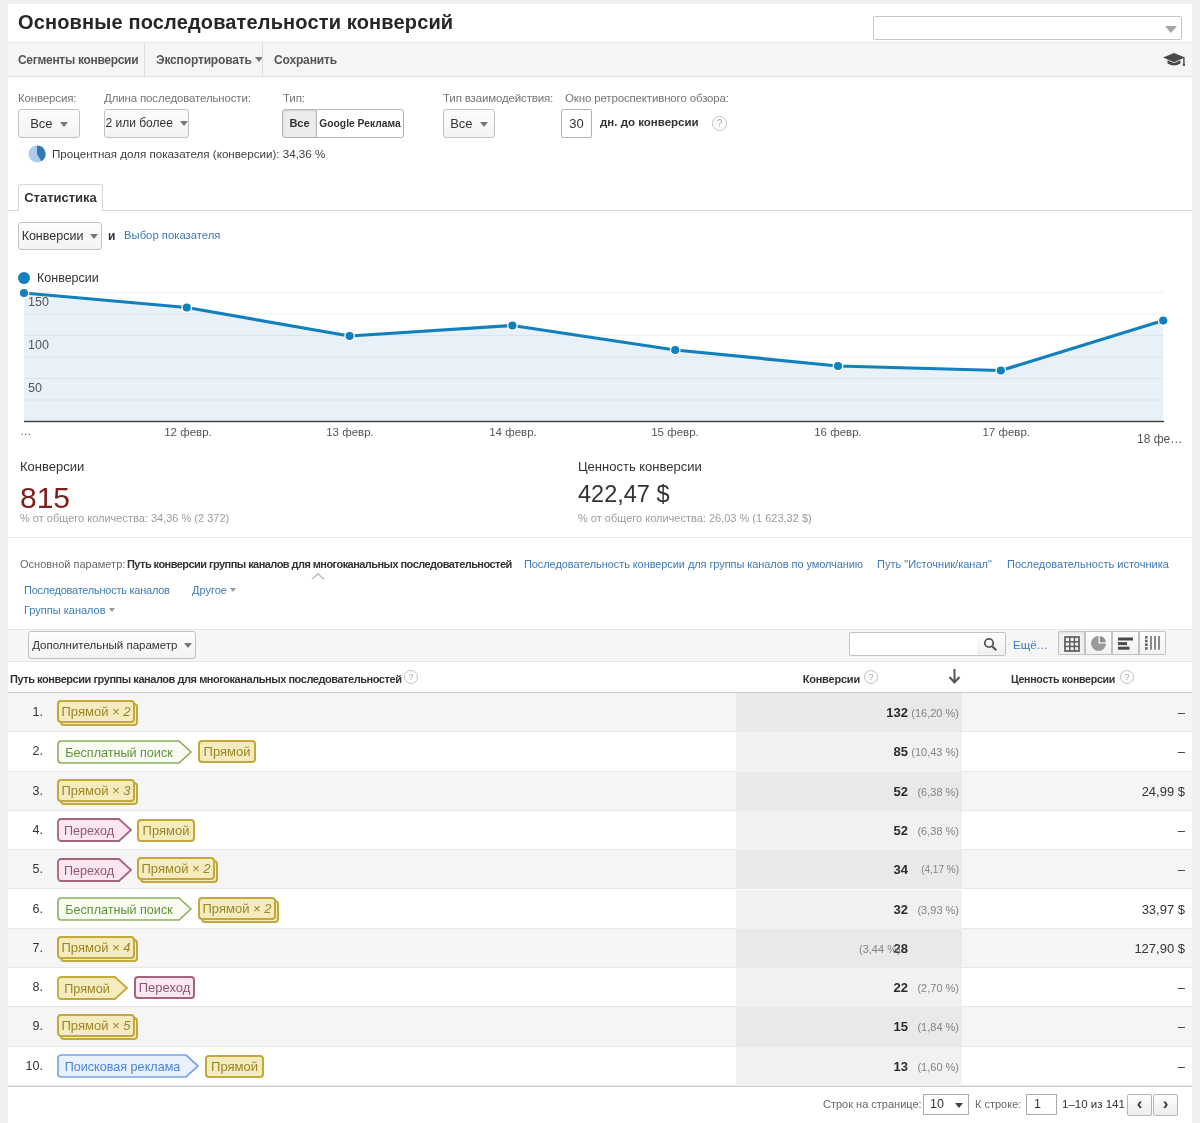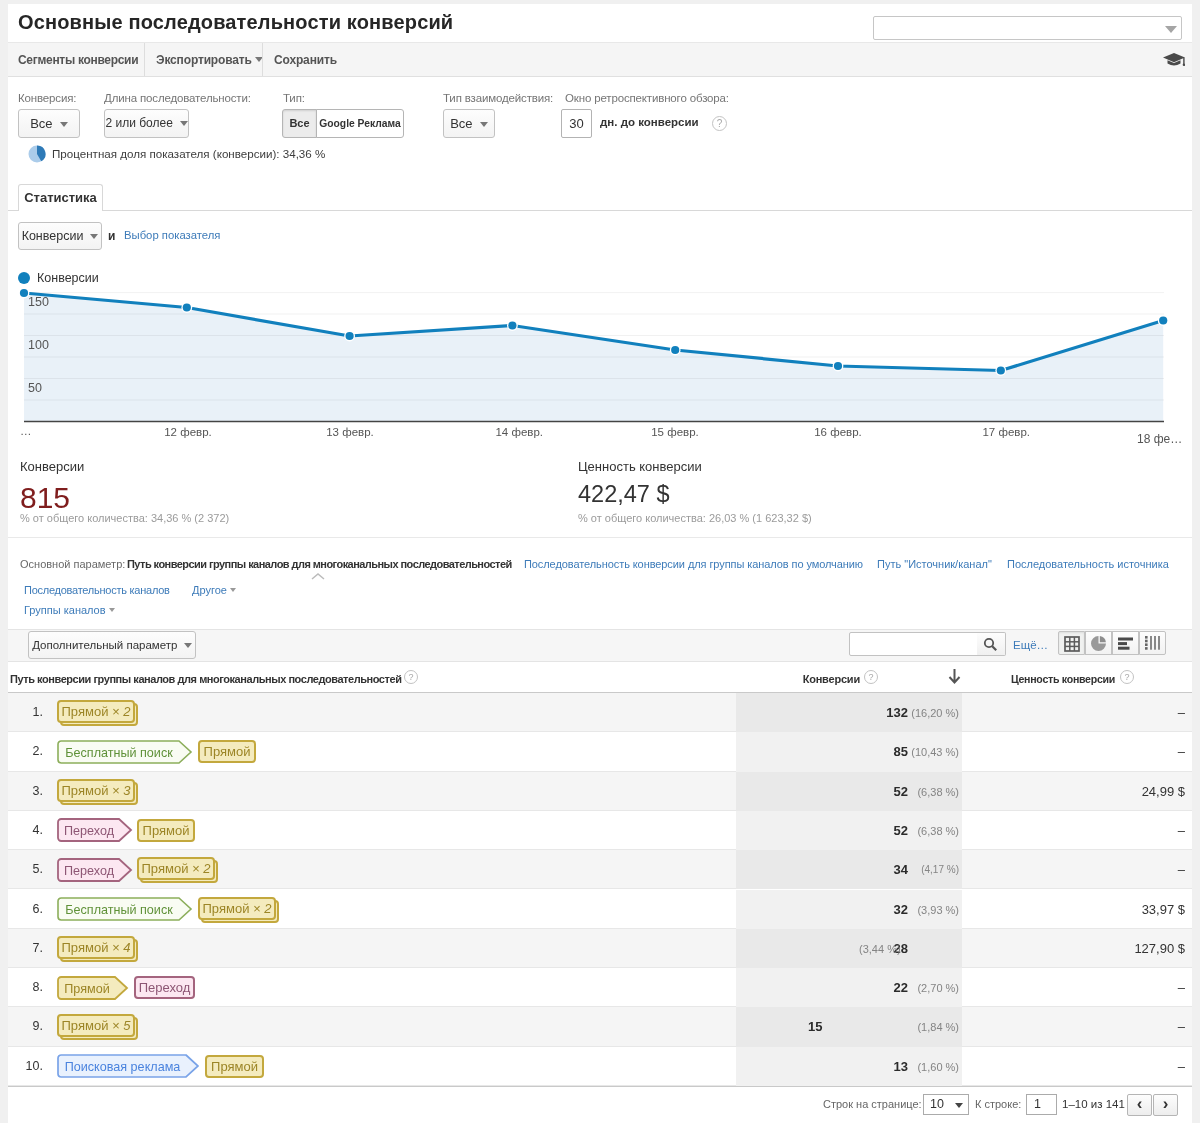--- a/index.html
+++ b/index.html
@@ -82,21 +82,21 @@
     <circle cx="976.8" cy="87.5" r="4.1" fill="#1180bd"></circle>
     <circle cx="1139.2" cy="37.5" r="5.4" fill="#fff"></circle>
     <circle cx="1139.2" cy="37.5" r="4.1" fill="#1180bd"></circle>
     <text x="4" y="23.1" font-size="12.5" fill="#555" font-family="Liberation Sans,sans-serif">150</text>
     <text x="4" y="66.0" font-size="12.5" fill="#555" font-family="Liberation Sans,sans-serif">100</text>
     <text x="4" y="109.0" font-size="12.5" fill="#555" font-family="Liberation Sans,sans-serif">50</text>
   </svg>
 <div class="a" style="left:20px;top:425px;font-size:11.5px;color:#555">…</div>
 <div class="a" style="left:158px;top:426px;width:60px;text-align:center;font-size:11.5px;color:#555">12 февр.</div>
 <div class="a" style="left:320px;top:426px;width:60px;text-align:center;font-size:11.5px;color:#555">13 февр.</div>
-<div class="a" style="left:483px;top:426px;width:60px;text-align:right;font-size:11.5px;color:#555">14 февр.</div>
+<div class="a" style="left:483px;top:426px;width:60px;text-align:center;font-size:11.5px;color:#555">14 февр.</div>
 <div class="a" style="left:645px;top:426px;width:60px;text-align:center;font-size:11.5px;color:#555">15 февр.</div>
 <div class="a" style="left:808px;top:426px;width:60px;text-align:center;font-size:11.5px;color:#555">16 февр.</div>
 <div class="a" style="left:970px;top:426px;width:60px;text-align:right;font-size:11.5px;color:#555">17 февр.</div>
 <div class="a" style="left:1137px;top:432px;font-size:12px;color:#555">18 фе…</div>
 <div class="a" style="left:20px;top:459px;font-size:13px;color:#333">Конверсии</div>
 <div class="a" style="left:20px;top:481px;font-size:30px;color:#7f1d1d">815</div>
 <div class="a" style="left:20px;top:512px;font-size:11px;color:#9b9b9b">% от общего количества: 34,36 % (2 372)</div>
 <div class="a" style="left:578px;top:459px;font-size:13px;color:#333">Ценность конверсии</div>
 <div class="a" style="left:578px;top:481px;font-size:23.5px;color:#333">422,47&nbsp;$</div>
 <div class="a" style="left:578px;top:512px;font-size:11px;color:#9b9b9b">% от общего количества: 26,03 % (1 623,32 $)</div>
@@ -236,21 +236,21 @@
   </svg>
 <div class="bplain" style="left:134px;top:976.0999999999999px;width:61px;background:#fce7f1;border-color:#a4647e;color:#8d5674">Переход</div>
 <div class="a" style="left:808px;top:980.1px;width:100px;text-align:right;font-size:13px;font-weight:bold;color:#2b2b2b">22</div>
 <div class="a" style="left:859px;top:982.1px;width:100px;text-align:right;font-size:11px;color:#848484">(2,70&nbsp;%)</div>
 <div class="a" style="left:1085px;top:980.1px;width:100px;text-align:right;font-size:13px;color:#333">–</div>
 <div class="a" style="left:8px;top:1007.4px;width:1184px;height:39.3px;background:#f5f5f5;border-bottom:1px solid #e7e7e7"></div>
 <div class="a" style="left:736px;top:1007.4px;width:226px;height:39.3px;background:#e9e9e9"></div>
 <div class="a" style="left:13px;top:1019.4px;width:30px;text-align:right;font-size:12.5px;color:#333">9.</div>
 <div class="bshadow" style="left:60px;top:1017.4px;width:78px;background:#f4ebbe;border-color:#c3a83d"></div>
 <div class="bstack" style="left:57px;top:1014.4px;width:78px;background:#f4ebbe;border-color:#c3a83d;color:#9c8526">Прямой <i>× 5</i></div>
-<div class="a" style="left:808px;top:1019.4px;width:100px;text-align:left;font-size:13px;font-weight:bold;color:#2b2b2b">15</div>
+<div class="a" style="left:808px;top:1019.4px;width:100px;text-align:right;font-size:13px;font-weight:bold;color:#2b2b2b">15</div>
 <div class="a" style="left:859px;top:1021.4px;width:100px;text-align:right;font-size:11px;color:#848484">(1,84&nbsp;%)</div>
 <div class="a" style="left:1085px;top:1019.4px;width:100px;text-align:right;font-size:13px;color:#333">–</div>
 <div class="a" style="left:8px;top:1046.7px;width:1184px;height:39.3px;background:#ffffff;border-bottom:1px solid #e7e7e7"></div>
 <div class="a" style="left:736px;top:1046.7px;width:226px;height:39.3px;background:#f1f1f1"></div>
 <div class="a" style="left:13px;top:1058.7px;width:30px;text-align:right;font-size:12.5px;color:#333">10.</div>
 <svg class="a" style="left:57px;top:1054.2px" width="143" height="24" viewBox="0 0 143 24">
     <path d="M129.0,1 L141.0,12 L129.0,23 L4.2,23 A3.2,3.2 0 0 1 1,19.8 L1,4.2 A3.2,3.2 0 0 1 4.2,1 Z" fill="#e9f1fd" stroke="#79a3e8" stroke-width="1.7"></path>
     <text x="65.5" y="17" text-anchor="middle" font-size="12.6" fill="#4a83de" font-family="Liberation Sans,sans-serif">Поисковая реклама</text>
   </svg>
 <div class="bplain" style="left:205px;top:1054.7px;width:59px;background:#f4ebbe;border-color:#c3a83d;color:#9c8526">Прямой</div>

